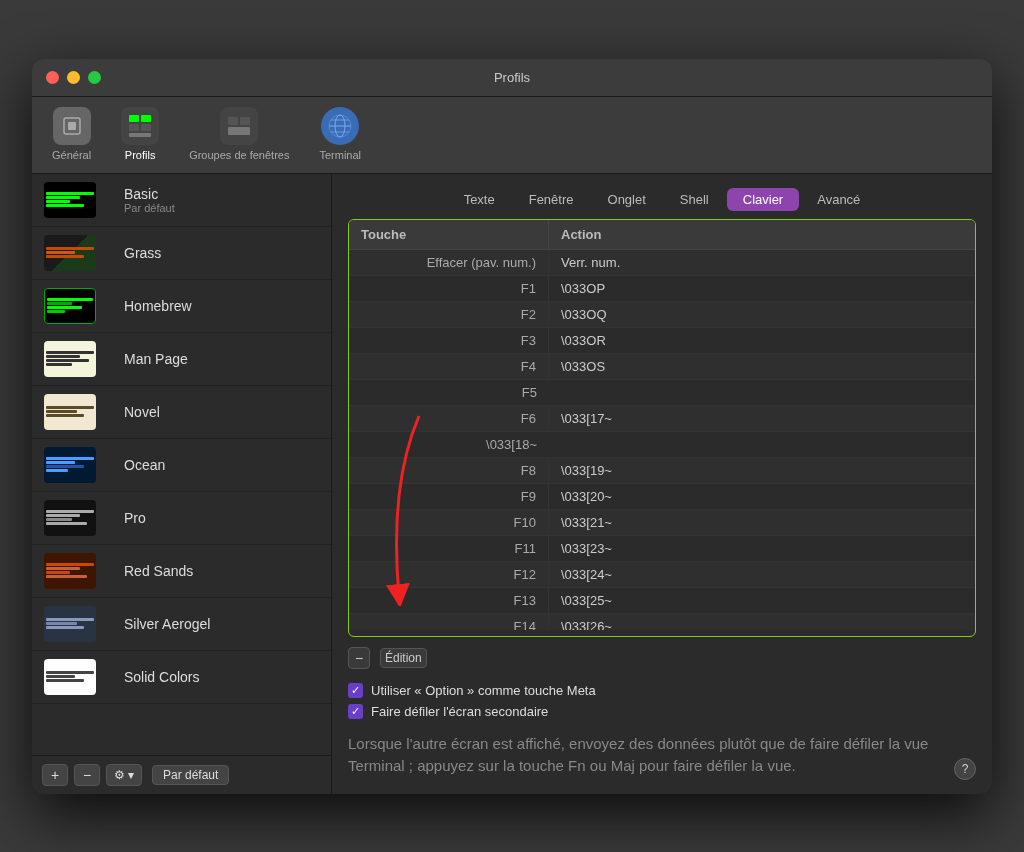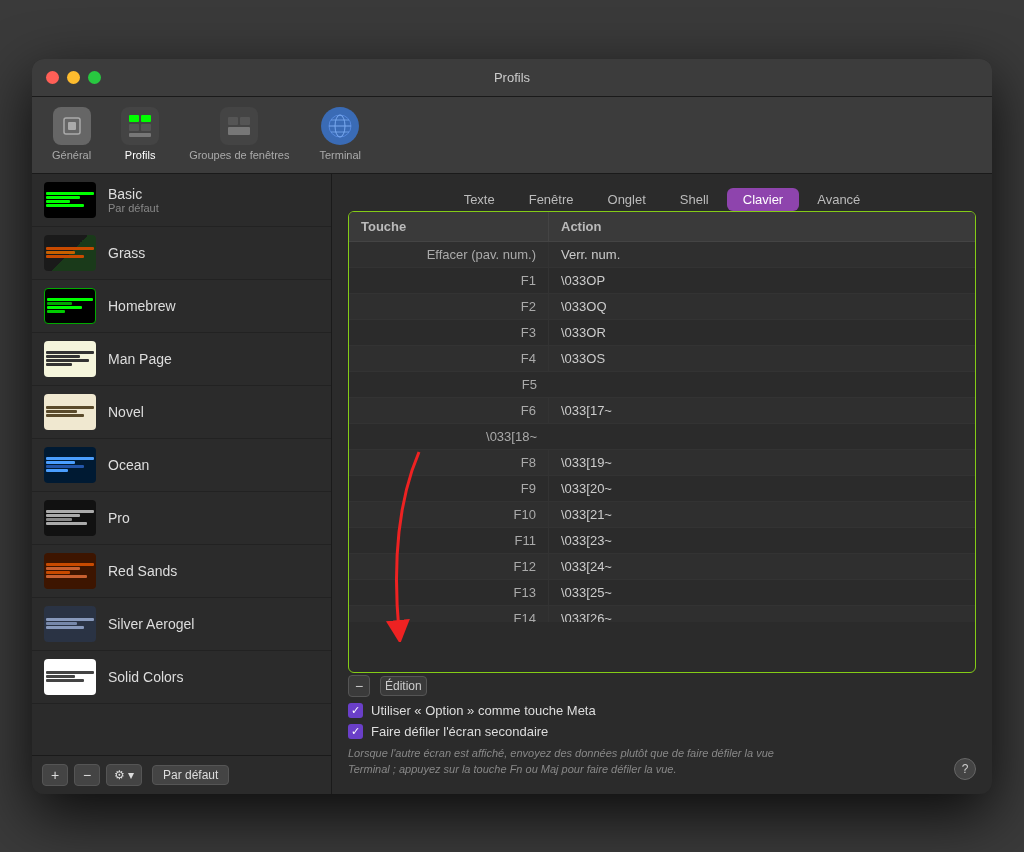--- a/index.html
+++ b/index.html
@@ -95,21 +95,21 @@
     .sidebar-list {
       flex: 1;
       overflow-y: auto;
     }
     .sidebar-list::-webkit-scrollbar { width: 8px; }
     .sidebar-list::-webkit-scrollbar-track { background: #2b2b2b; }
     .sidebar-list::-webkit-scrollbar-thumb { background: #555; border-radius: 4px; }
     .profile-item {
       display: flex;
       align-items: center;
-      gap: 12px;
+      gap: 28px;
       padding: 8px 12px;
       cursor: pointer;
       border-bottom: 1px solid #222;
     }
     .profile-thumb {
       width: 52px;
       height: 36px;
       border-radius: 4px;
       overflow: hidden;
       flex-shrink: 0;
@@ -147,21 +147,21 @@
       padding: 2px 10px;
       font-size: 12px;
       cursor: pointer;
       margin-left: 4px;
     }
     .main-panel {
       flex: 1;
       display: flex;
       flex-direction: column;
       padding: 14px 16px;
-      gap: 0;
+      gap: 8px;
     }
     .tabs-bar {
       display: flex;
       justify-content: center;
       gap: 2px;
     }
     .tab-btn {
       padding: 4px 16px;
       border-radius: 6px;
       font-size: 13px;
@@ -270,24 +270,23 @@
       border-radius: 3px;
       display: flex;
       align-items: center;
       justify-content: center;
       color: #fff;
       font-size: 11px;
       flex-shrink: 0;
     }
     .info-text {
       color: #888;
-      font-size: 11px;
+      font-size: 15px;
       line-height: 1.5;
       padding: 2px 0;
-      font-style: italic;
     }
     .help-btn {
       width: 22px;
       height: 22px;
       background: #444;
       border-radius: 50%;
       border: 1px solid #666;
       color: #ccc;
       font-size: 12px;
       cursor: pointer;

